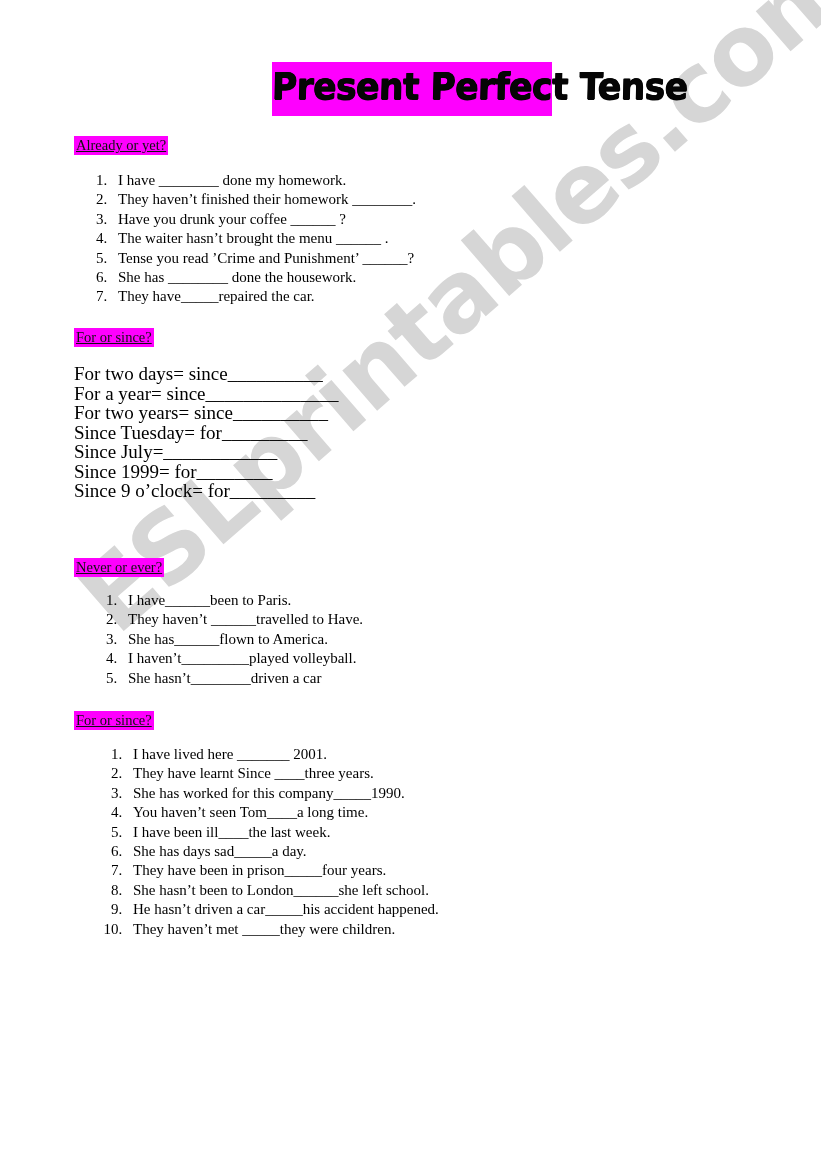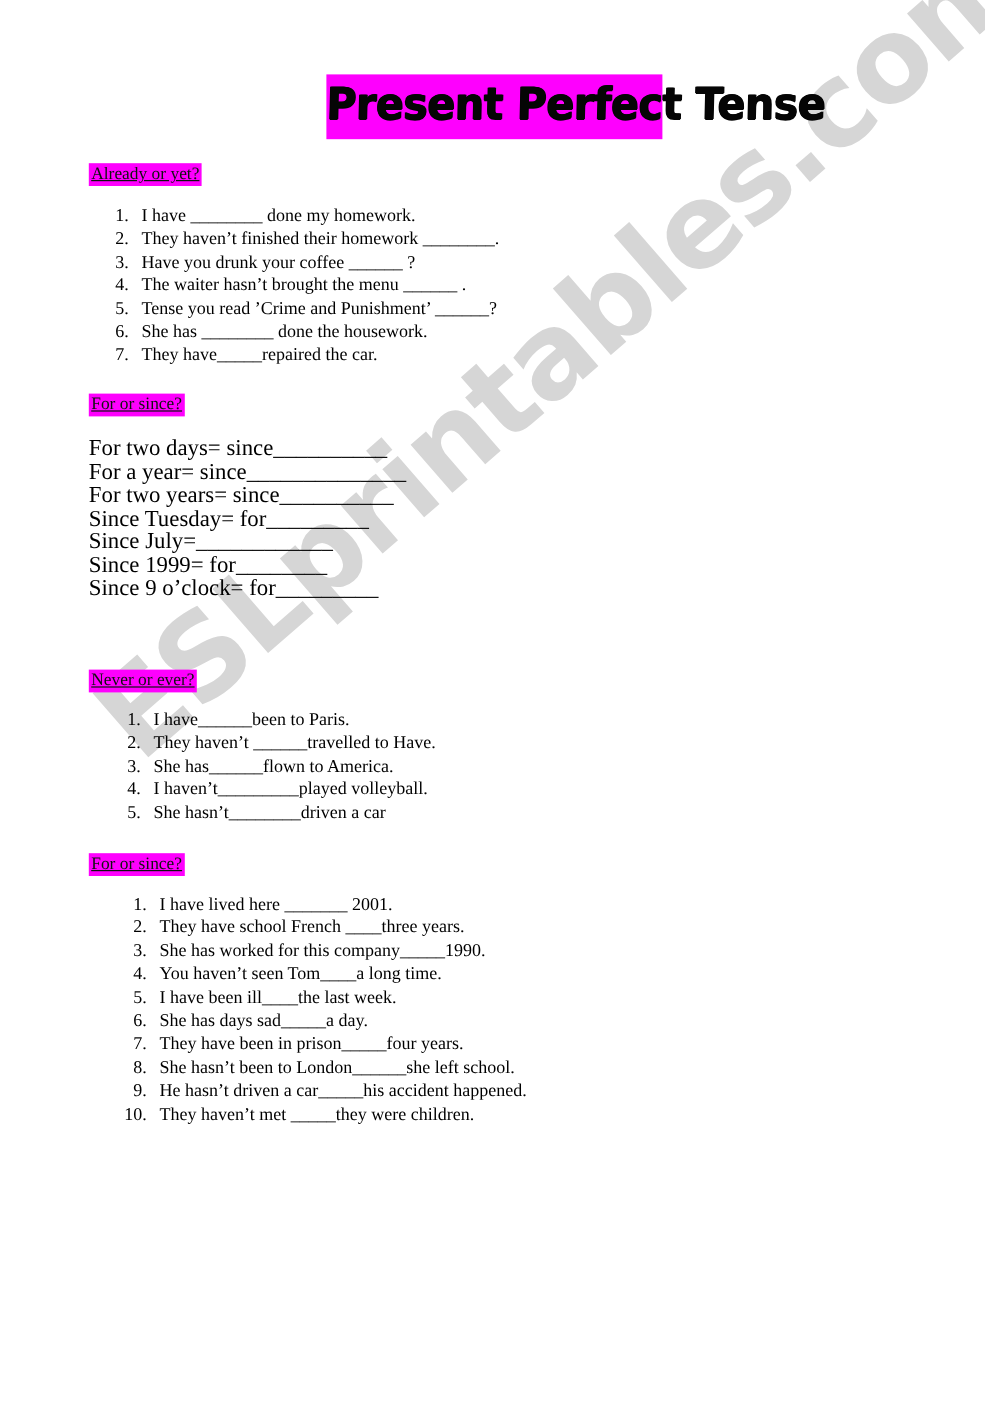--- a/index.html
+++ b/index.html
@@ -165,21 +165,21 @@
     <li>They haven’t ______travelled to Have.</li>
     <li>She has______flown to America.</li>
     <li>I haven’t_________played volleyball.</li>
     <li>She hasn’t________driven a car</li>
   </ol>
 
   <div class="section-header" id="hdr-forsince2">For or since?</div>
 
   <ol class="ex-list" id="list-forsince">
     <li>I have lived here _______ 2001.</li>
-    <li>They have school French ____three years.</li>
+    <li>They have learnt Since ____three years.</li>
     <li>She has worked for this company_____1990.</li>
     <li>You haven’t seen Tom____a long time.</li>
     <li>I have been ill____the last week.</li>
     <li>She has days sad_____a day.</li>
     <li>They have been in prison_____four years.</li>
     <li>She hasn’t been to London______she left school.</li>
     <li>He hasn’t driven a car_____his accident happened.</li>
     <li>They haven’t met _____they were children.</li>
   </ol>
 

